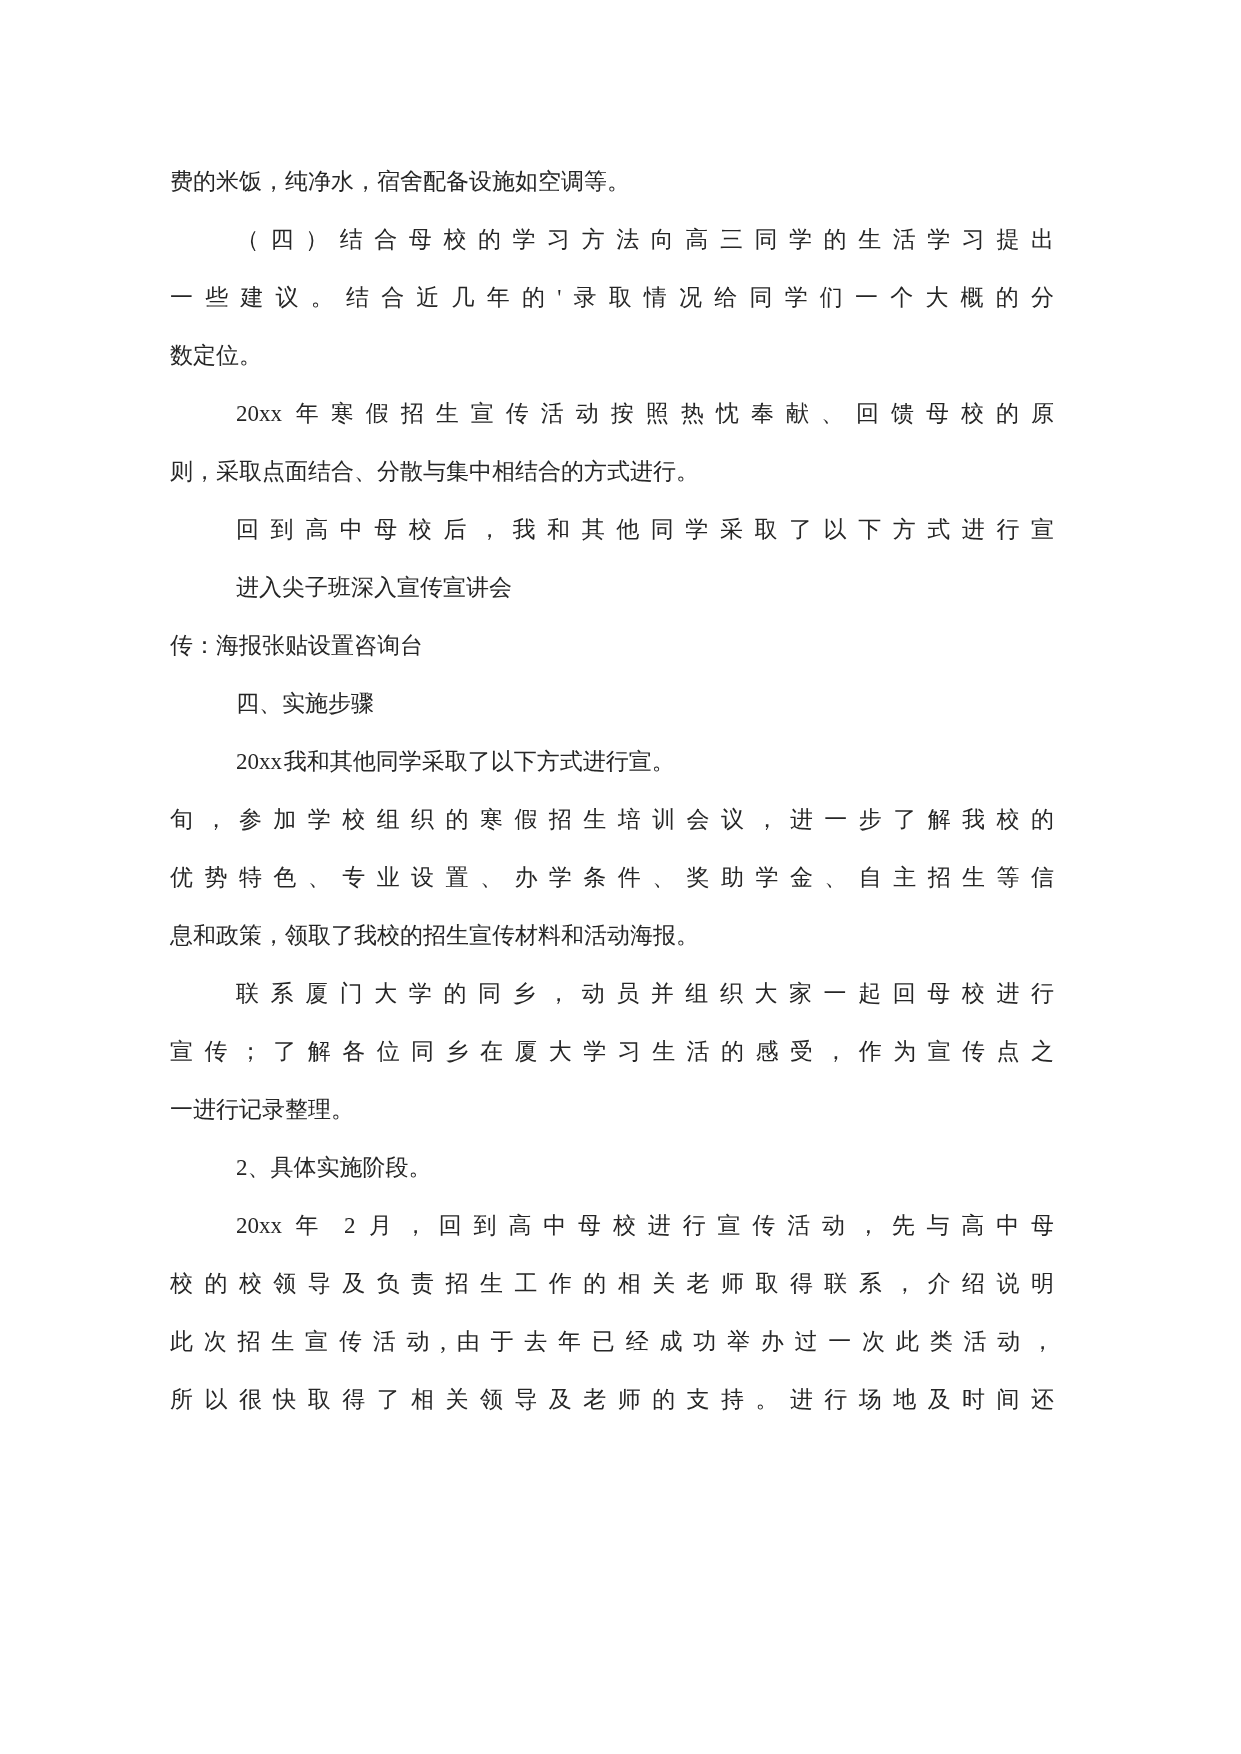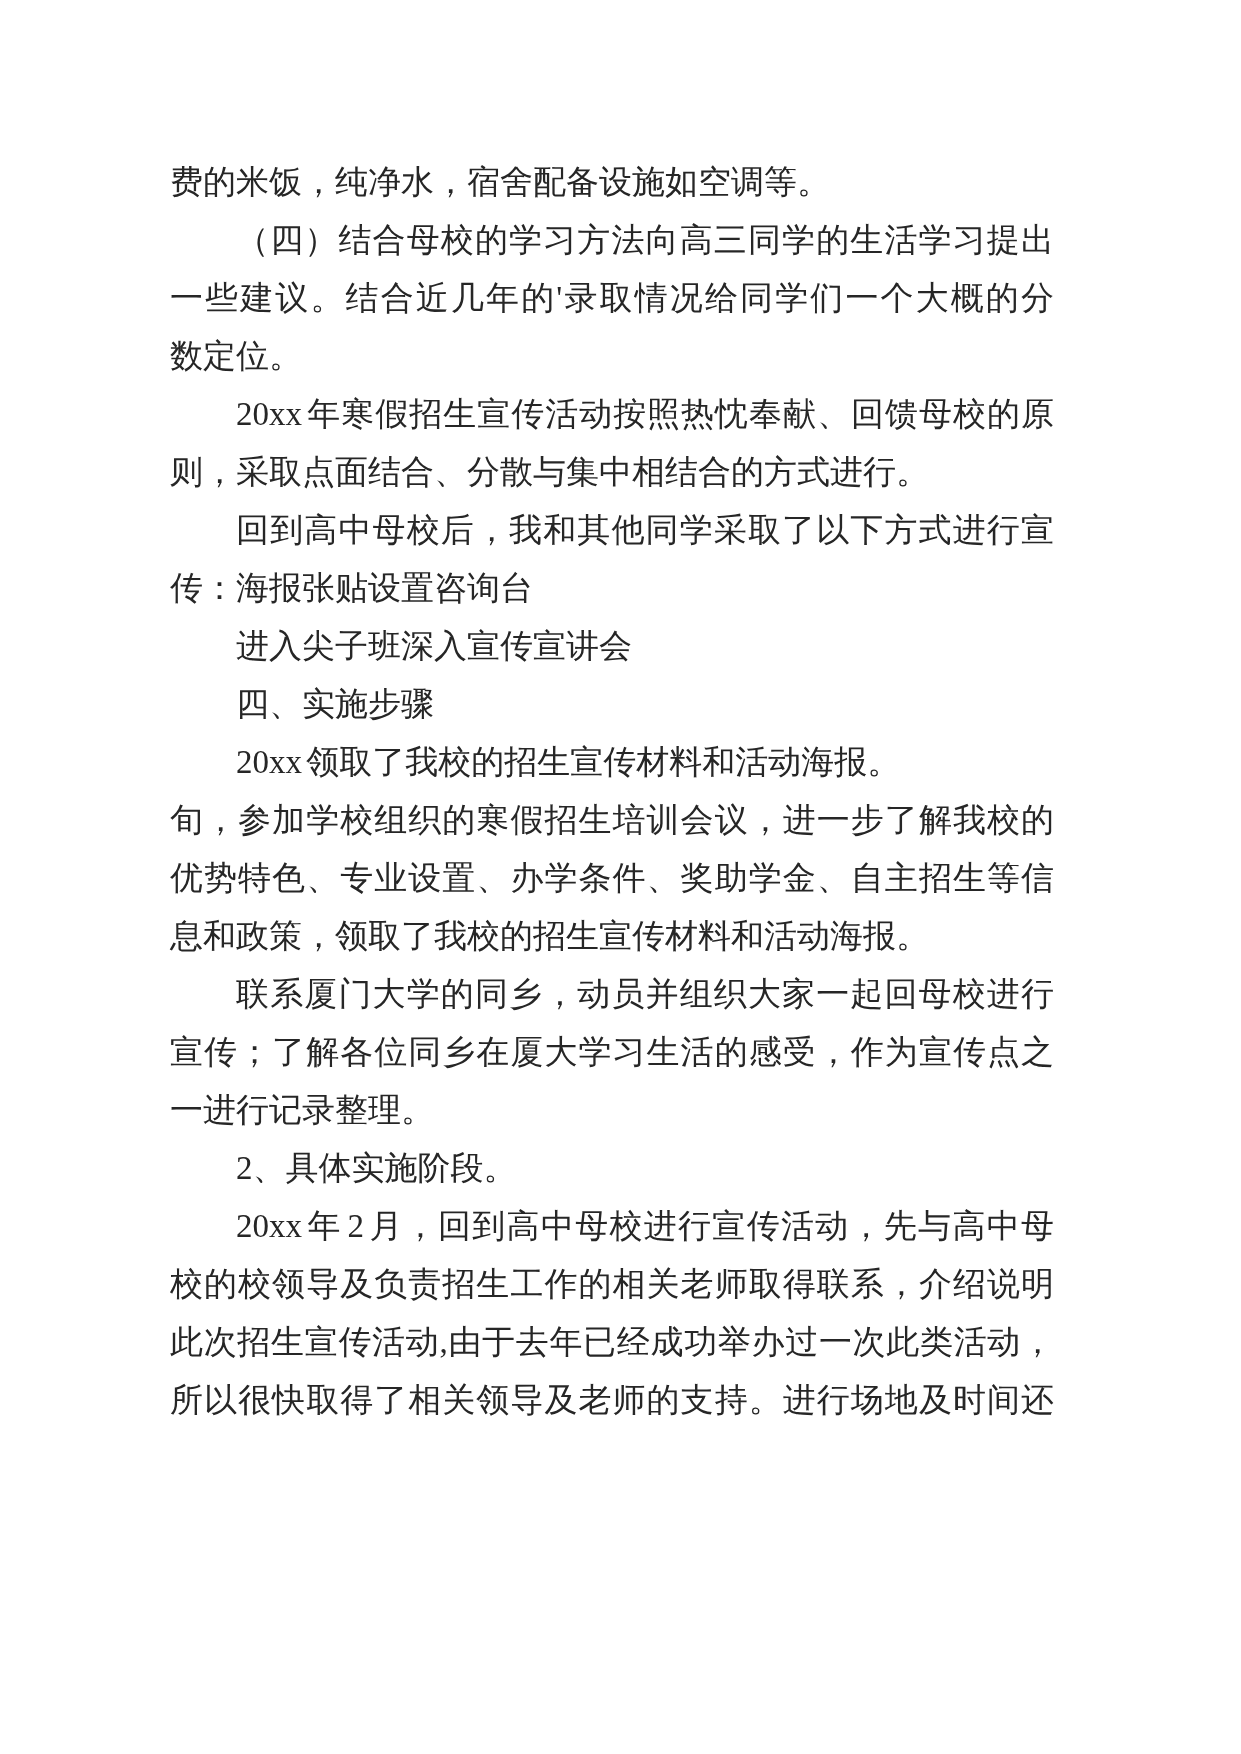--- a/index.html
+++ b/index.html
@@ -14,21 +14,21 @@
     background: #ffffff;
     overflow: hidden;
   }
   .doc {
     box-sizing: content-box;
     width: 884px;
     padding: 153px 187px 0 170px;
   }
   .line {
     font-family: "Liberation Serif", serif;
-    font-size: 33px;
+    font-size: 23px;
     line-height: 58px;
     color: #262626;
     font-weight: 400;
     word-spacing: -4px; 
   }
   .line.indent {
     text-indent: 66px; 
   }
   .line.fill {
     text-align: justify;
@@ -41,24 +41,24 @@
 
 <div class="page">
   <div class="doc" style="color: rgb(38, 38, 38);">
       <div class="line">费的米饭，纯净水，宿舍配备设施如空调等。</div>
       <div class="line indent fill">（四）结合母校的学习方法向高三同学的生活学习提出</div>
       <div class="line fill">一些建议。结合近几年的'录取情况给同学们一个大概的分</div>
       <div class="line">数定位。</div>
       <div class="line indent fill">20xx 年寒假招生宣传活动按照热忱奉献、回馈母校的原</div>
       <div class="line">则，采取点面结合、分散与集中相结合的方式进行。</div>
       <div class="line indent fill">回到高中母校后，我和其他同学采取了以下方式进行宣</div>
+      <div class="line indent">进入尖子班深入宣传宣讲会</div>
       <div class="line">传：海报张贴设置咨询台</div>
-      <div class="line indent">进入尖子班深入宣传宣讲会</div>
       <div class="line indent">四、实施步骤</div>
-      <div class="line indent">20xx 领取了我校的招生宣传材料和活动海报。</div>
+      <div class="line indent">20xx 我和其他同学采取了以下方式进行宣。</div>
       <div class="line fill">旬，参加学校组织的寒假招生培训会议，进一步了解我校的</div>
       <div class="line fill">优势特色、专业设置、办学条件、奖助学金、自主招生等信</div>
       <div class="line">息和政策，领取了我校的招生宣传材料和活动海报。</div>
       <div class="line indent fill">联系厦门大学的同乡，动员并组织大家一起回母校进行</div>
       <div class="line fill">宣传；了解各位同乡在厦大学习生活的感受，作为宣传点之</div>
       <div class="line">一进行记录整理。</div>
       <div class="line indent">2、具体实施阶段。</div>
       <div class="line indent fill">20xx 年 2 月，回到高中母校进行宣传活动，先与高中母</div>
       <div class="line fill">校的校领导及负责招生工作的相关老师取得联系，介绍说明</div>
       <div class="line fill">此次招生宣传活动,由于去年已经成功举办过一次此类活动，</div>

